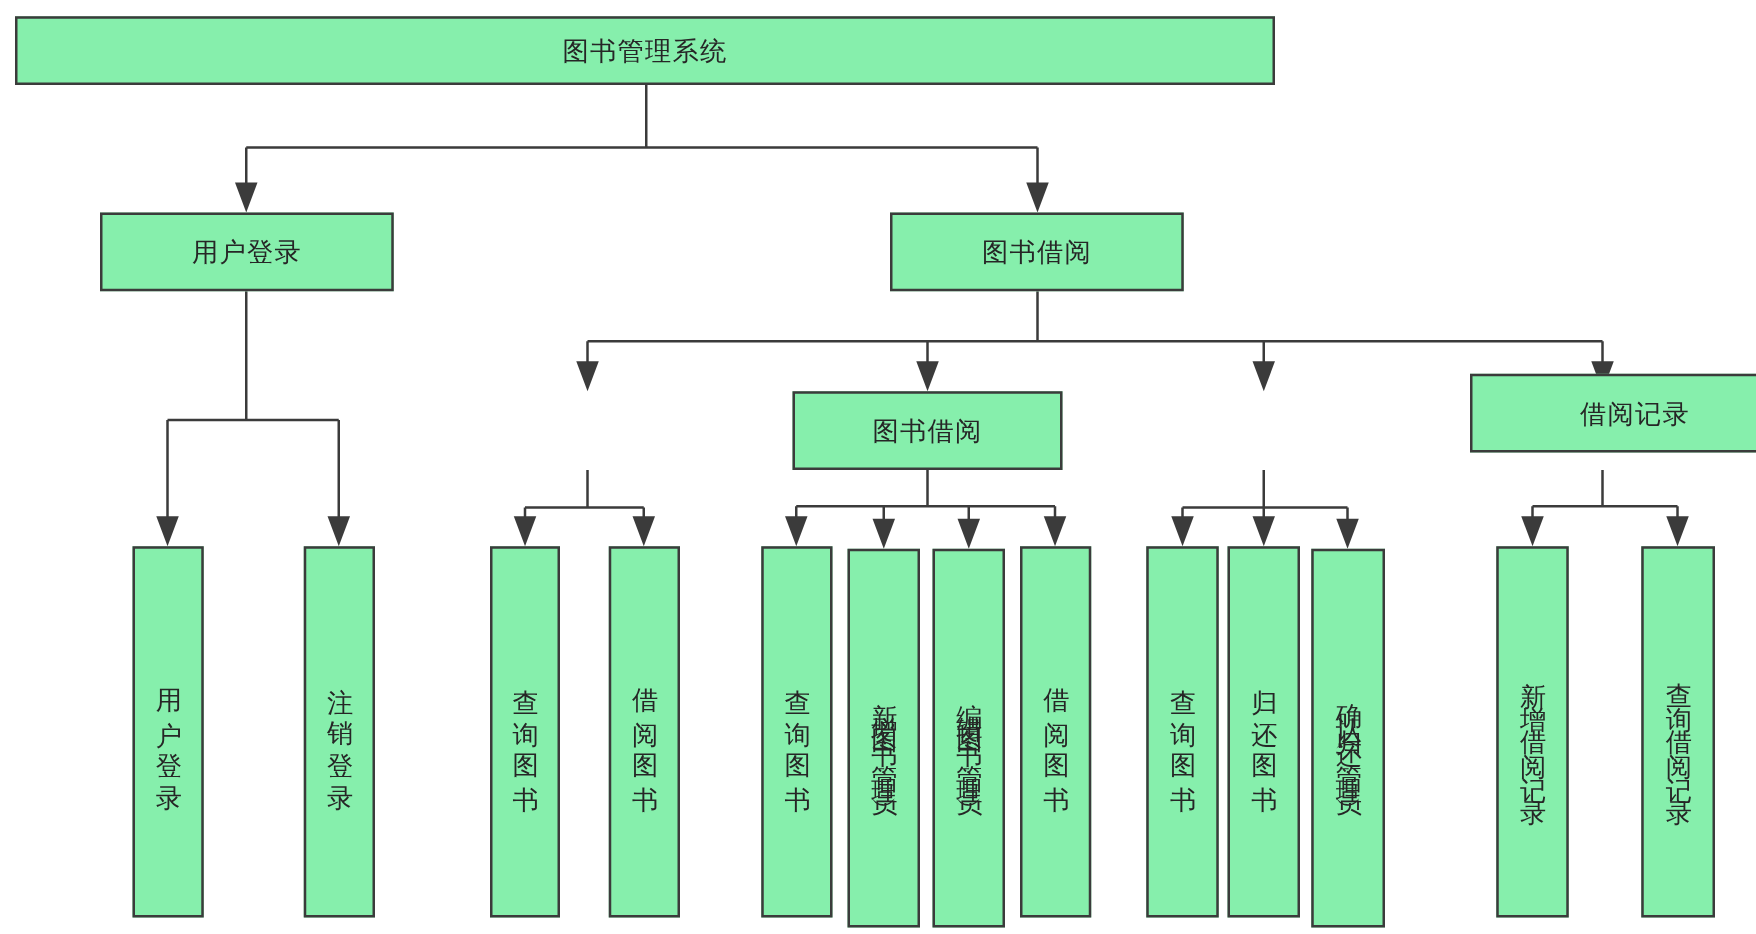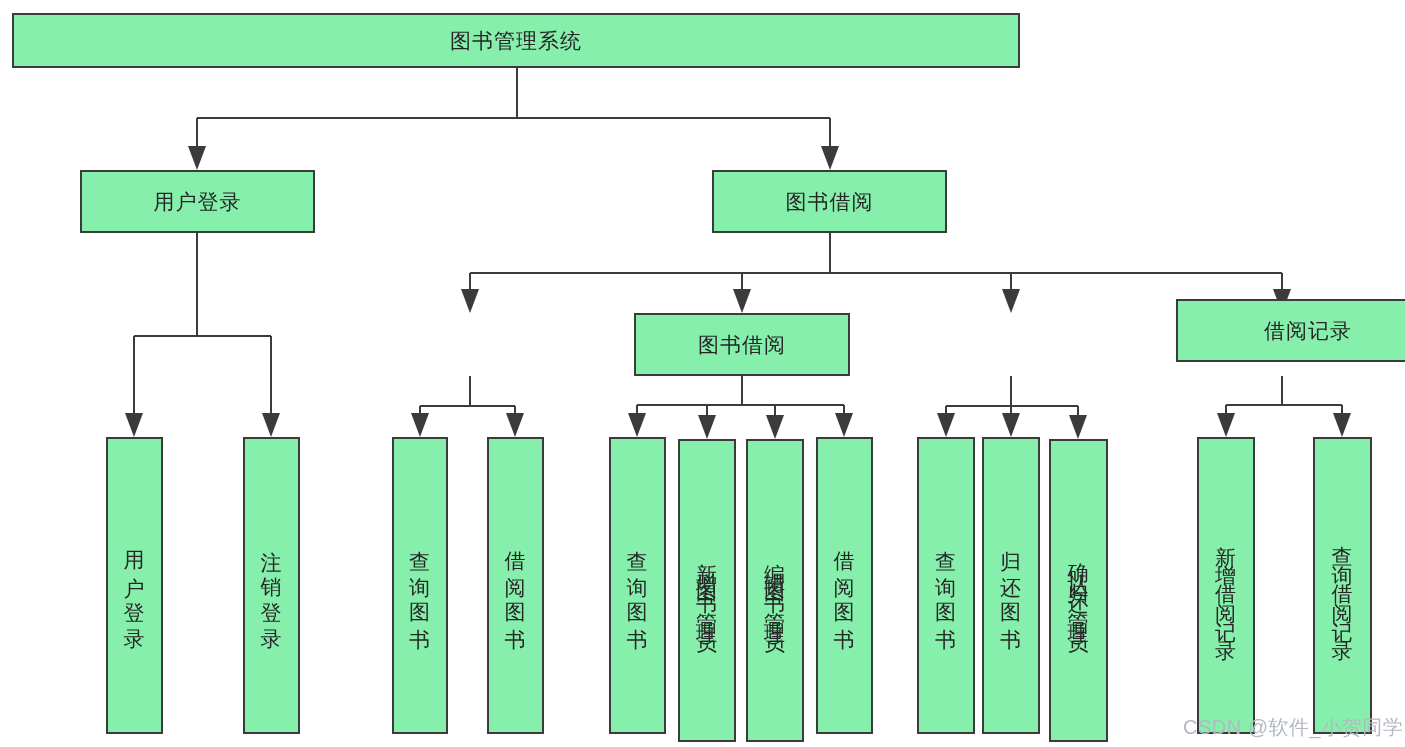--- a/index.html
+++ b/index.html
@@ -142,15 +142,14 @@
     <span>确认归还（管理员）</span>
   </div>
 
   <div class="node v sp6" style="left:1197px; top:437px; width:58px; height:297px">
     <span>新增借阅记录</span>
   </div>
   <div class="node v sp6" style="left:1313px; top:437px; width:59px; height:297px">
     <span>查询借阅记录</span>
   </div>
 
-  <div class="watermark">CSDN @软件_小贺同学</div>
 
 </div>
 
 </body></html>

